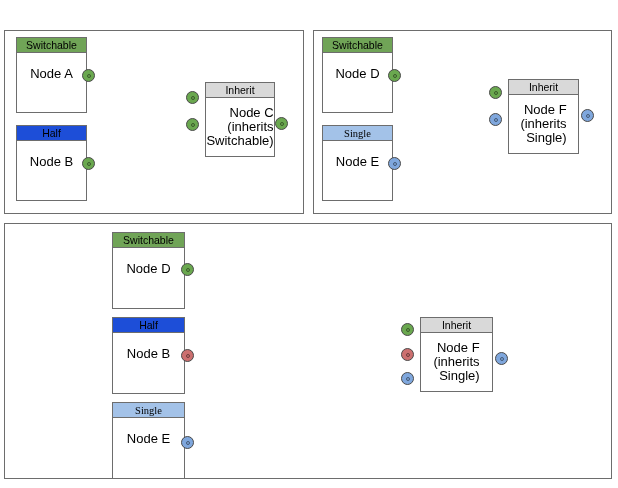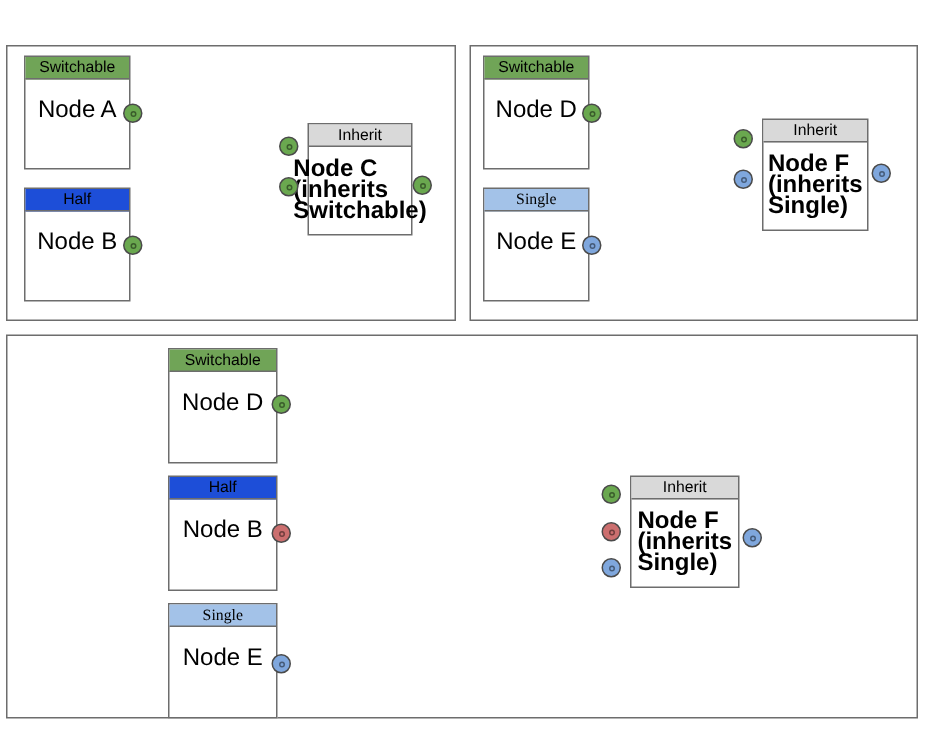--- a/index.html
+++ b/index.html
@@ -33,26 +33,26 @@
     text-align:center;
     font-size:10.5px;
     border-bottom:1px solid #6d6d6d;
     box-sizing:border-box;
     white-space:nowrap;overflow:hidden;
   }
   .node-body{
     flex:1;
     display:flex;align-items:flex-start;justify-content:center;
     padding-top:14px;
-    text-align:left;
+    text-align:right;
     line-height:14px;
-    font-size:16px;
+    font-size:13px;
     white-space:pre-line;
   }
-  .node.inherit .node-body{padding-top:8px;font-weight:bold;}
+  .node.inherit .node-body{padding-top:8px;}
   .head-switchable{background:#70a457;}
   .head-half{background:#1d4ed8;}
   .head-single{background:#a3c2e8;font-family:Liberation Serif, serif;}
   .head-inherit{background:#d9d9d9;}
 
   
   .dot{
     position:absolute;
     width:13px;height:13px;border-radius:50%;
     box-sizing:border-box;

